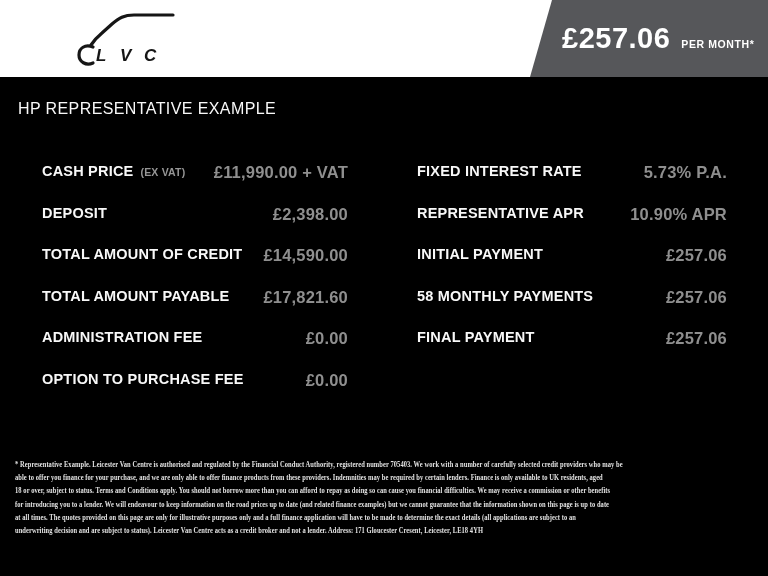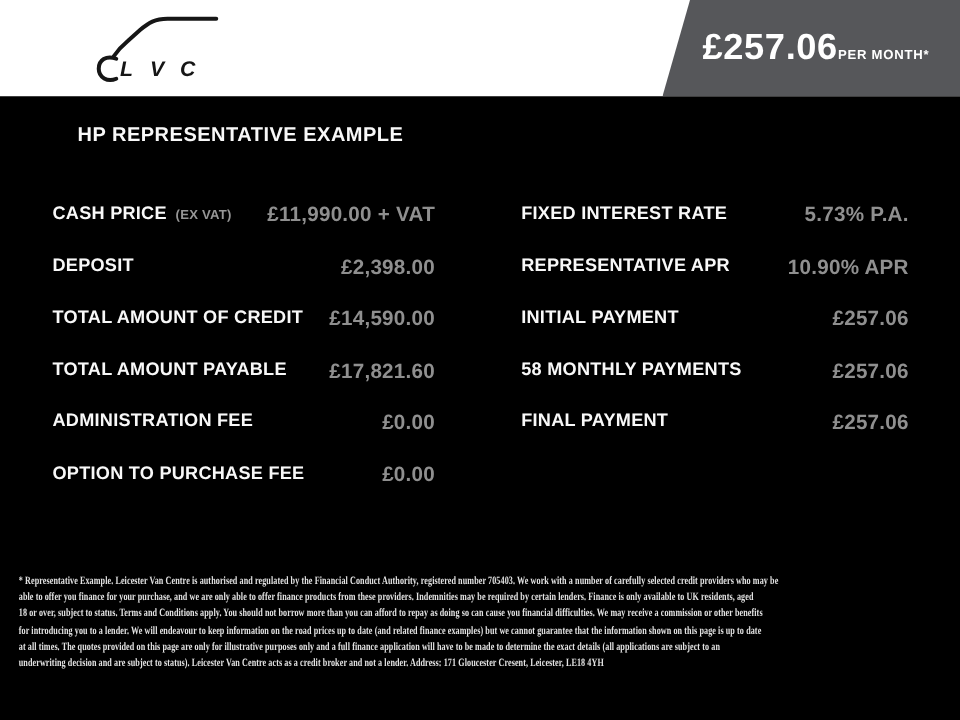--- a/index.html
+++ b/index.html
@@ -11,25 +11,25 @@
   
   .header{position:absolute;top:0;left:0;width:768px;height:77px;background:#ffffff;}
   .logo{position:absolute;left:60px;top:4px;width:132px;height:68px;}
   .price-box{
     position:absolute;top:0;right:0;width:268px;height:77px;background:#56575a;
     clip-path:polygon(52px 0,100% 0,100% 100%,30px 100%);
     display:flex;align-items:center;
   }
   .price-line{display:flex;align-items:baseline;margin-left:62px;}
   .price-amount{color:#ffffff;font-size:29px;font-weight:bold;line-height:1;letter-spacing:0.5px;}
-  .price-suffix{color:#ffffff;font-size:10.5px;font-weight:bold;letter-spacing:0.6px;}
+  .price-suffix{color:#ffffff;font-size:10.5px;font-weight:bold;margin-left:11px;letter-spacing:0.6px;}
   
   .title{
     position:absolute;left:18px;top:100px;color:#f8f8f8;
-    font-size:16px;font-weight:bold;letter-spacing:0.4px;margin-left:44px;
+    font-size:16px;font-weight:normal;letter-spacing:0.4px;
   }
   
   .finance{
     position:absolute;left:42px;top:163px;width:685px;
     display:grid;grid-template-columns:306px 310px;column-gap:69px;
   }
   .fin-col{display:flex;flex-direction:column;}
   .fin-row{
     height:41.6px;display:flex;justify-content:space-between;align-items:flex-start;
   }

